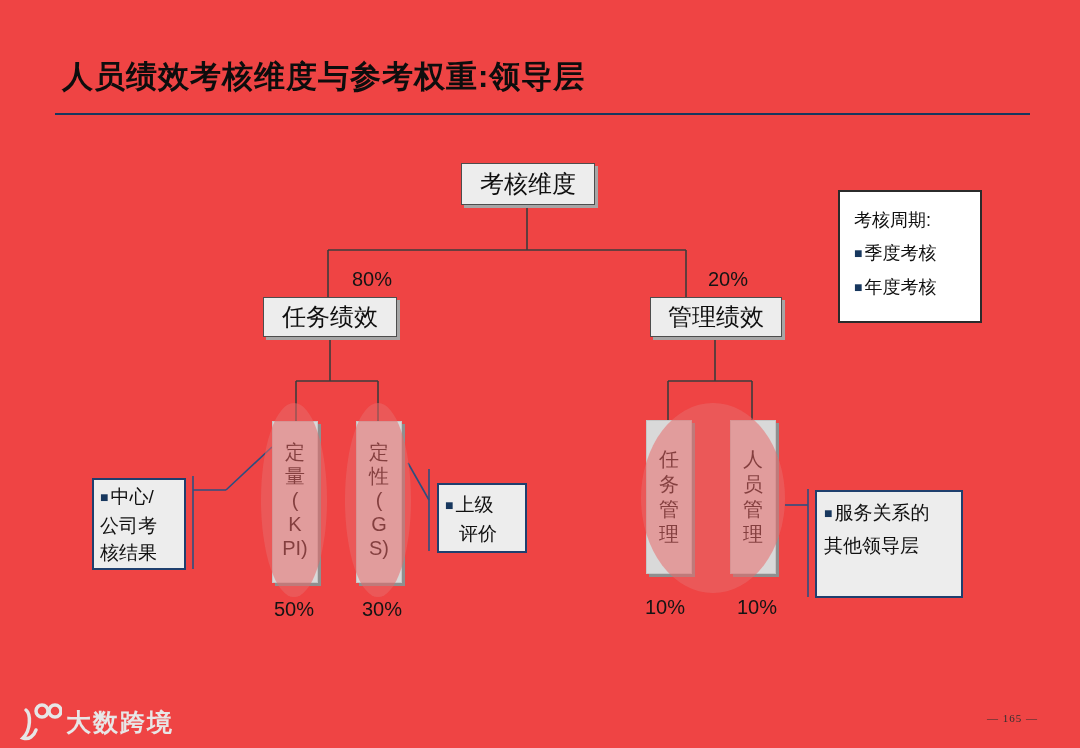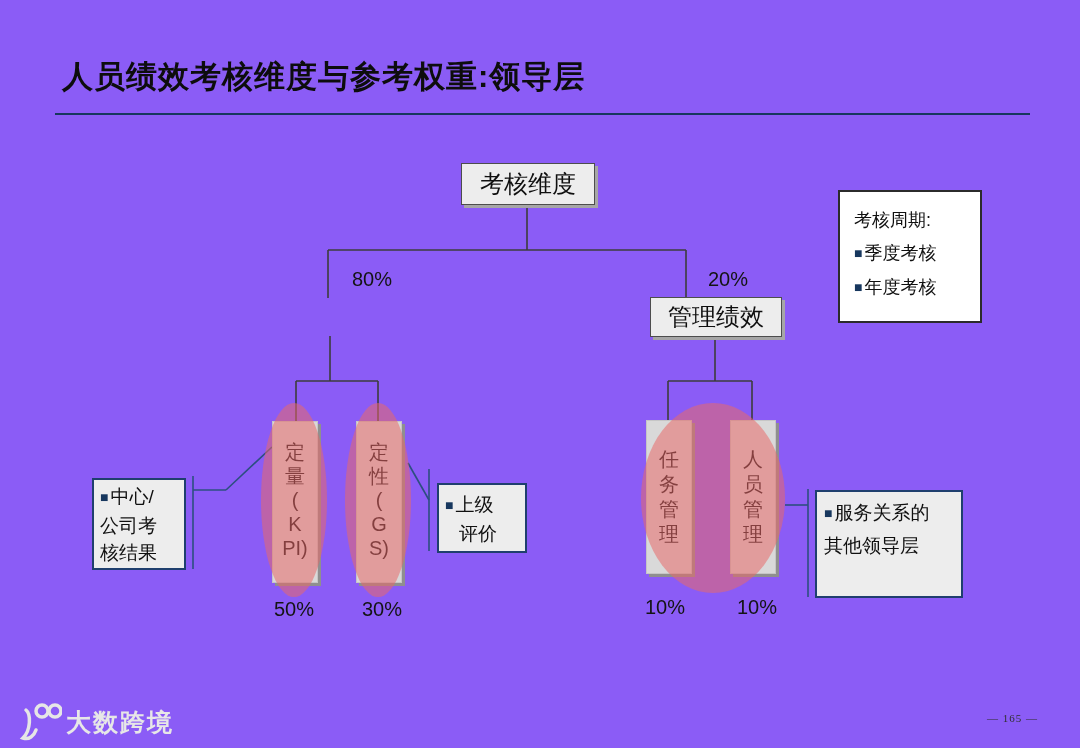--- a/index.html
+++ b/index.html
@@ -1,17 +1,17 @@
 <!DOCTYPE html>
 <html><head>
 <meta charset="utf-8">
 <style>
   html,body { margin:0; padding:0; background:#fff; }
   .slide {
-    position:relative; width:1080px; height:748px; background:#8b5cf6;
+    position:relative; width:1080px; height:748px; background:#ef4444;
     font-family:"Liberation Sans", sans-serif; overflow:hidden; color:#111;
   }
   .title {
     position:absolute; left:62px; top:56px; font-size:31px; font-weight:bold;
     color:#0d0d0d; letter-spacing:1px; white-space:nowrap;
   }
   .rule { position:absolute; left:55px; top:113px; width:975px; height:2px; background:#17375e; }
   svg.lines { position:absolute; left:0; top:0; z-index:1; }
   .node {
     position:absolute; z-index:4; background:#ededed; border:1px solid #4d4d4d;
@@ -77,20 +77,21 @@
       <path d="M785 505 H808"></path>
       <path d="M808 489 V597"></path>
     </g>
   </svg>
 
   <div class="node" style="left:461px; top:163px; width:132px; height:40px;">考核维度</div>
 
   <div class="pct" style="left:348px; top:268px;">80%</div>
   <div class="pct" style="left:704px; top:268px;">20%</div>
 
+  <div class="node" style="left:263px; top:297px; width:132px; height:38px;">任务绩效</div>
   <div class="node" style="left:650px; top:297px; width:130px; height:38px;">管理绩效</div>
 
   <div class="legend" style="left:838px; top:190px; width:144px; height:133px;">
     <div>考核周期:</div>
     <div>
       <span class="bullet">■</span><span>季度考核</span>
     </div>
     <div>
       <span class="bullet">■</span><span>年度考核</span>
     </div>

